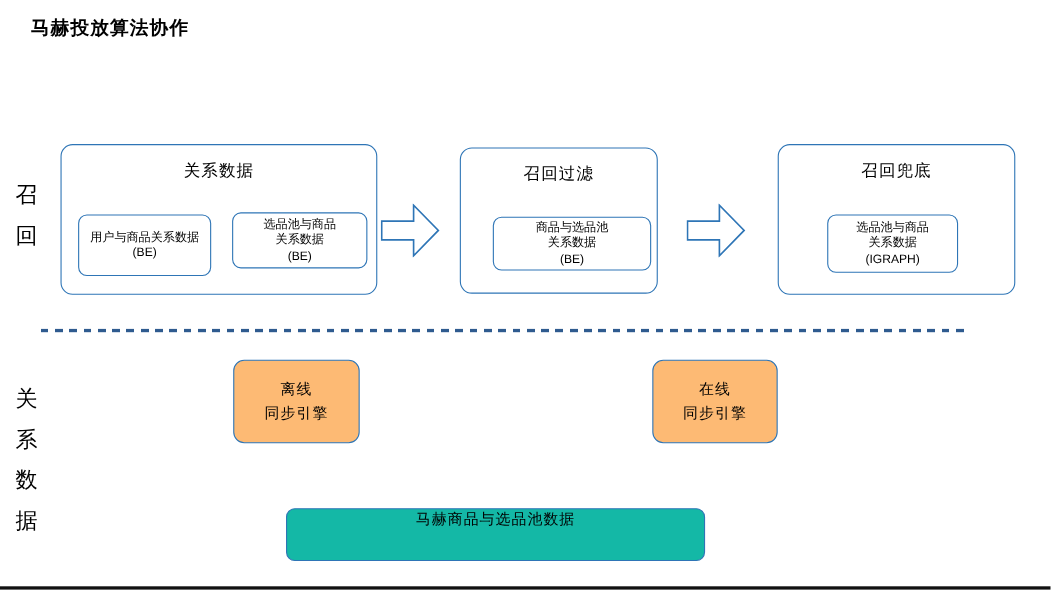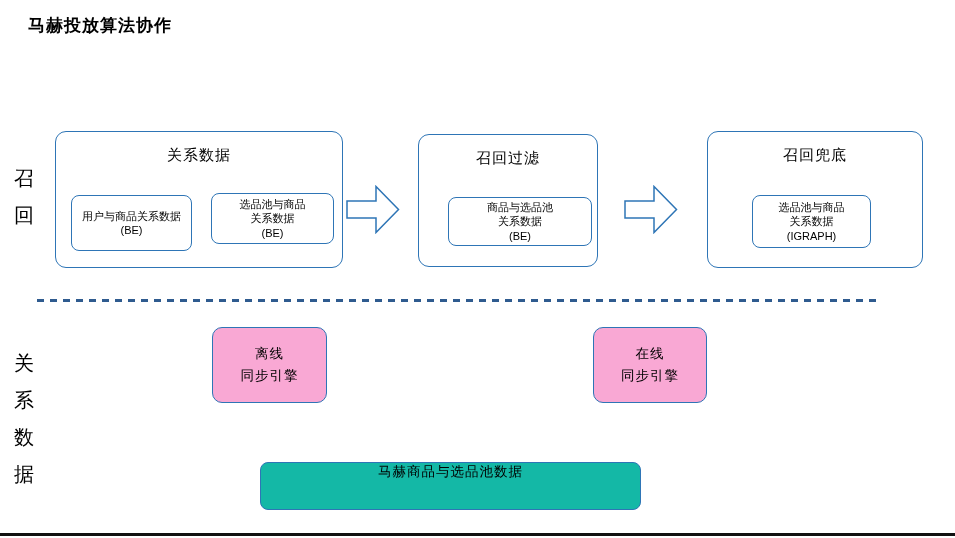--- a/index.html
+++ b/index.html
@@ -43,21 +43,21 @@
   .arrow{width:54px;height:49px;}
   .arrow1{left:346px;top:185px;}
   .arrow2{left:624px;top:185px;}
   
   .divider{
     left:37px;top:299px;width:843px;height:3px;
     background:repeating-linear-gradient(90deg,#2F5B8F 0 7px,transparent 7px 13px);
   }
   
   .engine{
-    border:1.4px solid #2E75B6;border-radius:10px;background:#f9a8d4;box-sizing:border-box;
+    border:1.4px solid #2E75B6;border-radius:10px;background:#fdba74;box-sizing:border-box;
     display:flex;flex-direction:column;justify-content:center;text-align:center;
     font-size:13.5px;line-height:22px;letter-spacing:1px;
   }
   .e1{left:212px;top:327px;width:115px;height:76px;}
   .e2{left:553px;top:327px;width:114px;height:76px;margin-left:40px;}
   
   .datasource{
     left:260px;top:462px;width:381px;height:48px;
     border:1.4px solid #2E75B6;border-radius:8px;background:#14b8a6;box-sizing:border-box;
     display:flex;justify-content:center;

